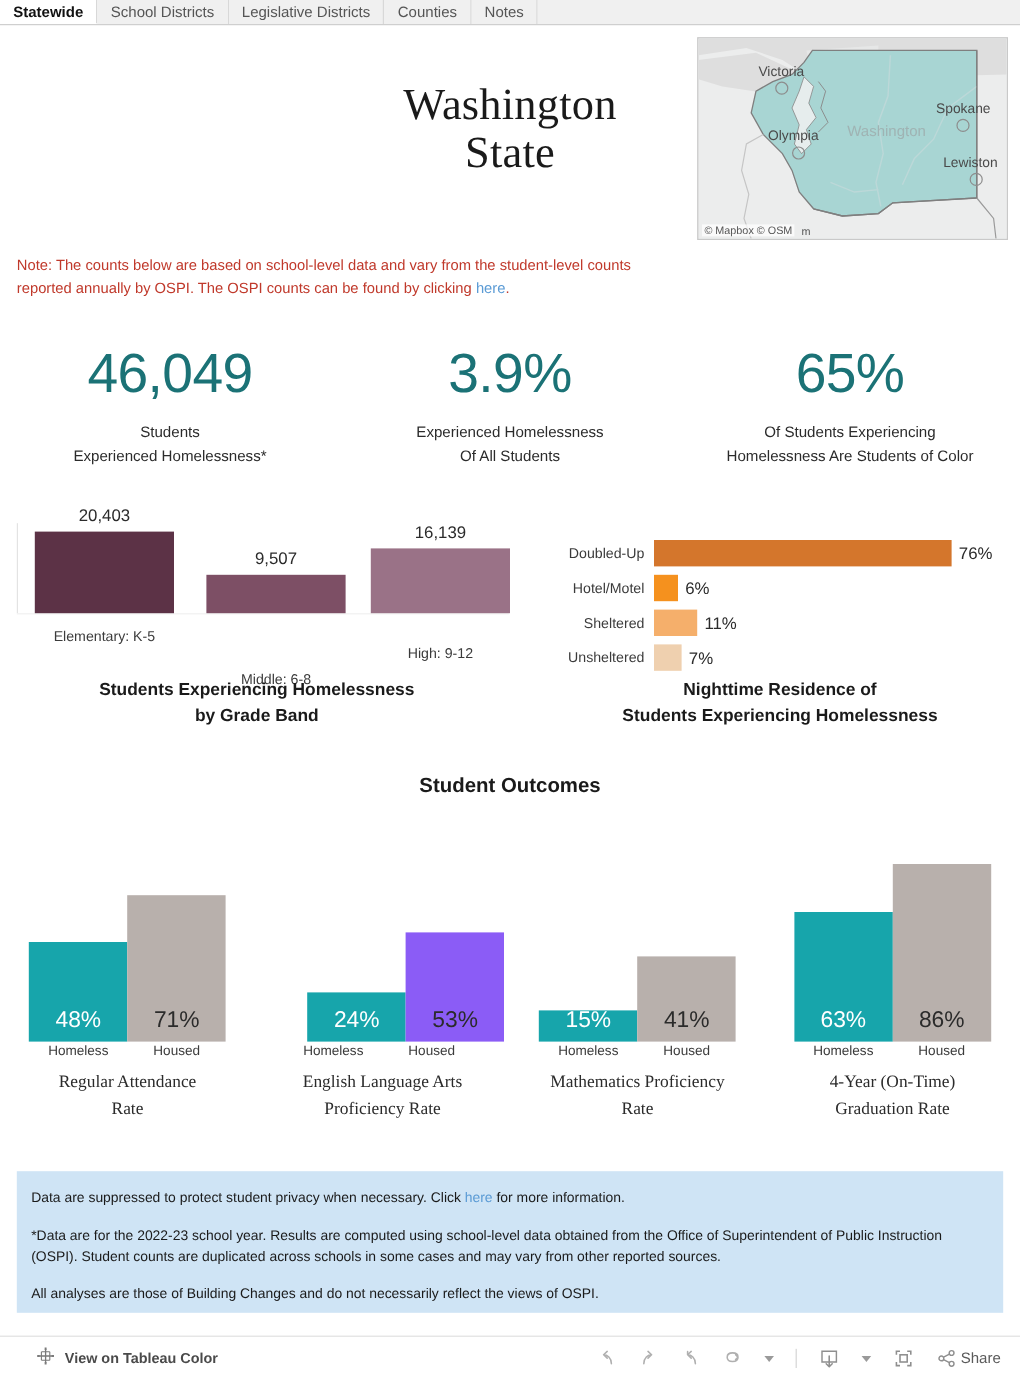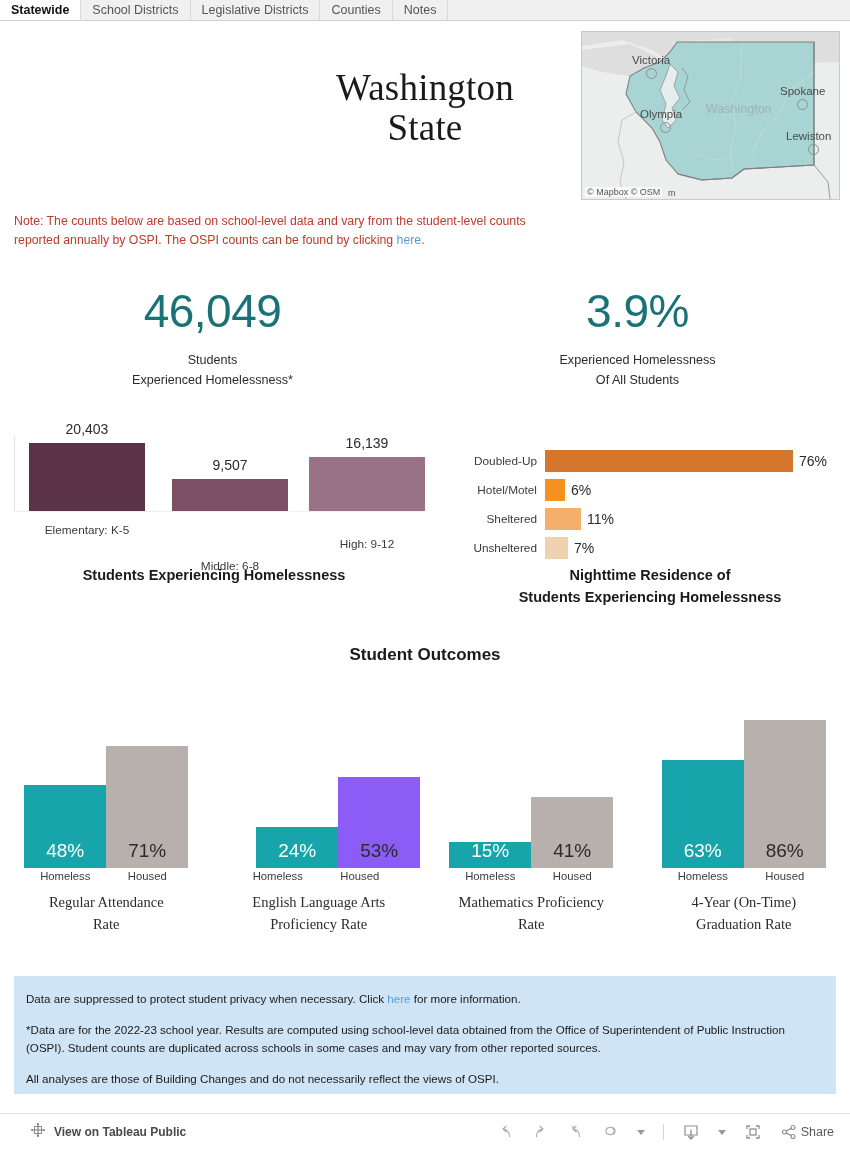--- a/index.html
+++ b/index.html
@@ -197,20 +197,27 @@
         <div>Experienced Homelessness*</div>
       </div>
     </div>
     <div class="kpi">
       <div class="kpi-num">3.9%</div>
       <div class="kpi-sub">
         <div>Experienced Homelessness</div>
         <div>Of All Students</div>
       </div>
     </div>
+    <div class="kpi">
+      <div class="kpi-num">65%</div>
+      <div class="kpi-sub">
+        <div>Of Students Experiencing</div>
+        <div>Homelessness Are Students of Color</div>
+      </div>
+    </div>
   </div>
 
   <div class="grade-chart">
     <div class="grade-axis"></div>
     <div class="grade-base"></div>
     <div class="gb" id="gb0" style="left: 15px; width: 116px; height: 68px;">
       <div class="gb-val" id="gb0v" style="top: -22px;">20,403</div>
       <div class="gb-bar" id="gb0b" style="height: 68px; background: rgb(92, 50, 70);"></div>
       <div class="gb-lab">Elementary: K-5</div>
     </div>
@@ -220,20 +227,21 @@
       <div class="gb-lab">Middle: 6-8</div>
     </div>
     <div class="gb" id="gb2" style="left: 295px; width: 116px; height: 54px;">
       <div class="gb-val" id="gb2v" style="top: -22px;">16,139</div>
       <div class="gb-bar" id="gb2b" style="height: 54px; background: rgb(154, 114, 135);"></div>
       <div class="gb-lab">High: 9-12</div>
     </div>
   </div>
   <div class="chart-title" style="left:14px; top:565px; width:400px;">
     <div>Students Experiencing Homelessness</div>
+    <div>by Grade Band</div>
   </div>
 
   <div class="res-chart">
     <div class="res-row">
       <div class="res-lab">Doubled-Up</div>
       <div class="res-bar" id="rb0" style="width: 248px; background: rgb(212, 118, 44);"></div>
       <div class="res-val">76%</div>
     </div>
     <div class="res-row">
       <div class="res-lab">Hotel/Motel</div>
@@ -353,21 +361,21 @@
     <div class="tb-left">
       <span>
         <svg width="16" height="16" viewBox="0 0 16 16">
           <g stroke="#7a7a7a" stroke-width="1.1" fill="none">
             <path d="M8 2 L8 14 M2 8 L14 8"></path>
             <path d="M8 1 L8 3 M8 13 L8 15 M1 8 L3 8 M13 8 L15 8" stroke-width="1.6"></path>
             <path d="M4.5 4.5 L4.5 11.5 M11.5 4.5 L11.5 11.5 M4.5 4.5 L11.5 4.5 M4.5 11.5 L11.5 11.5" stroke-width="0.9"></path>
           </g>
         </svg>
       </span>
-      <span class="lbl">View on Tableau Public</span>
+      <span class="lbl">View on Tableau Color</span>
     </div>
     <div class="tb-right">
       <span class="tb-btn">
         <svg width="17" height="17" viewBox="0 0 17 17">
             <path d="M12.5 12.5 C12.5 7.5 9 5 6 5 M6 5 L9 2.2 M6 5 L9 7.8" fill="none" stroke="#b0b0b0" stroke-width="1.3" stroke-linecap="round"></path>
           </svg>
       </span>
       <span class="tb-btn">
         <svg width="17" height="17" viewBox="0 0 17 17">
             <path d="M4.5 12.5 C4.5 7.5 8 5 11 5 M11 5 L8 2.2 M11 5 L8 7.8" fill="none" stroke="#b0b0b0" stroke-width="1.3" stroke-linecap="round"></path>

